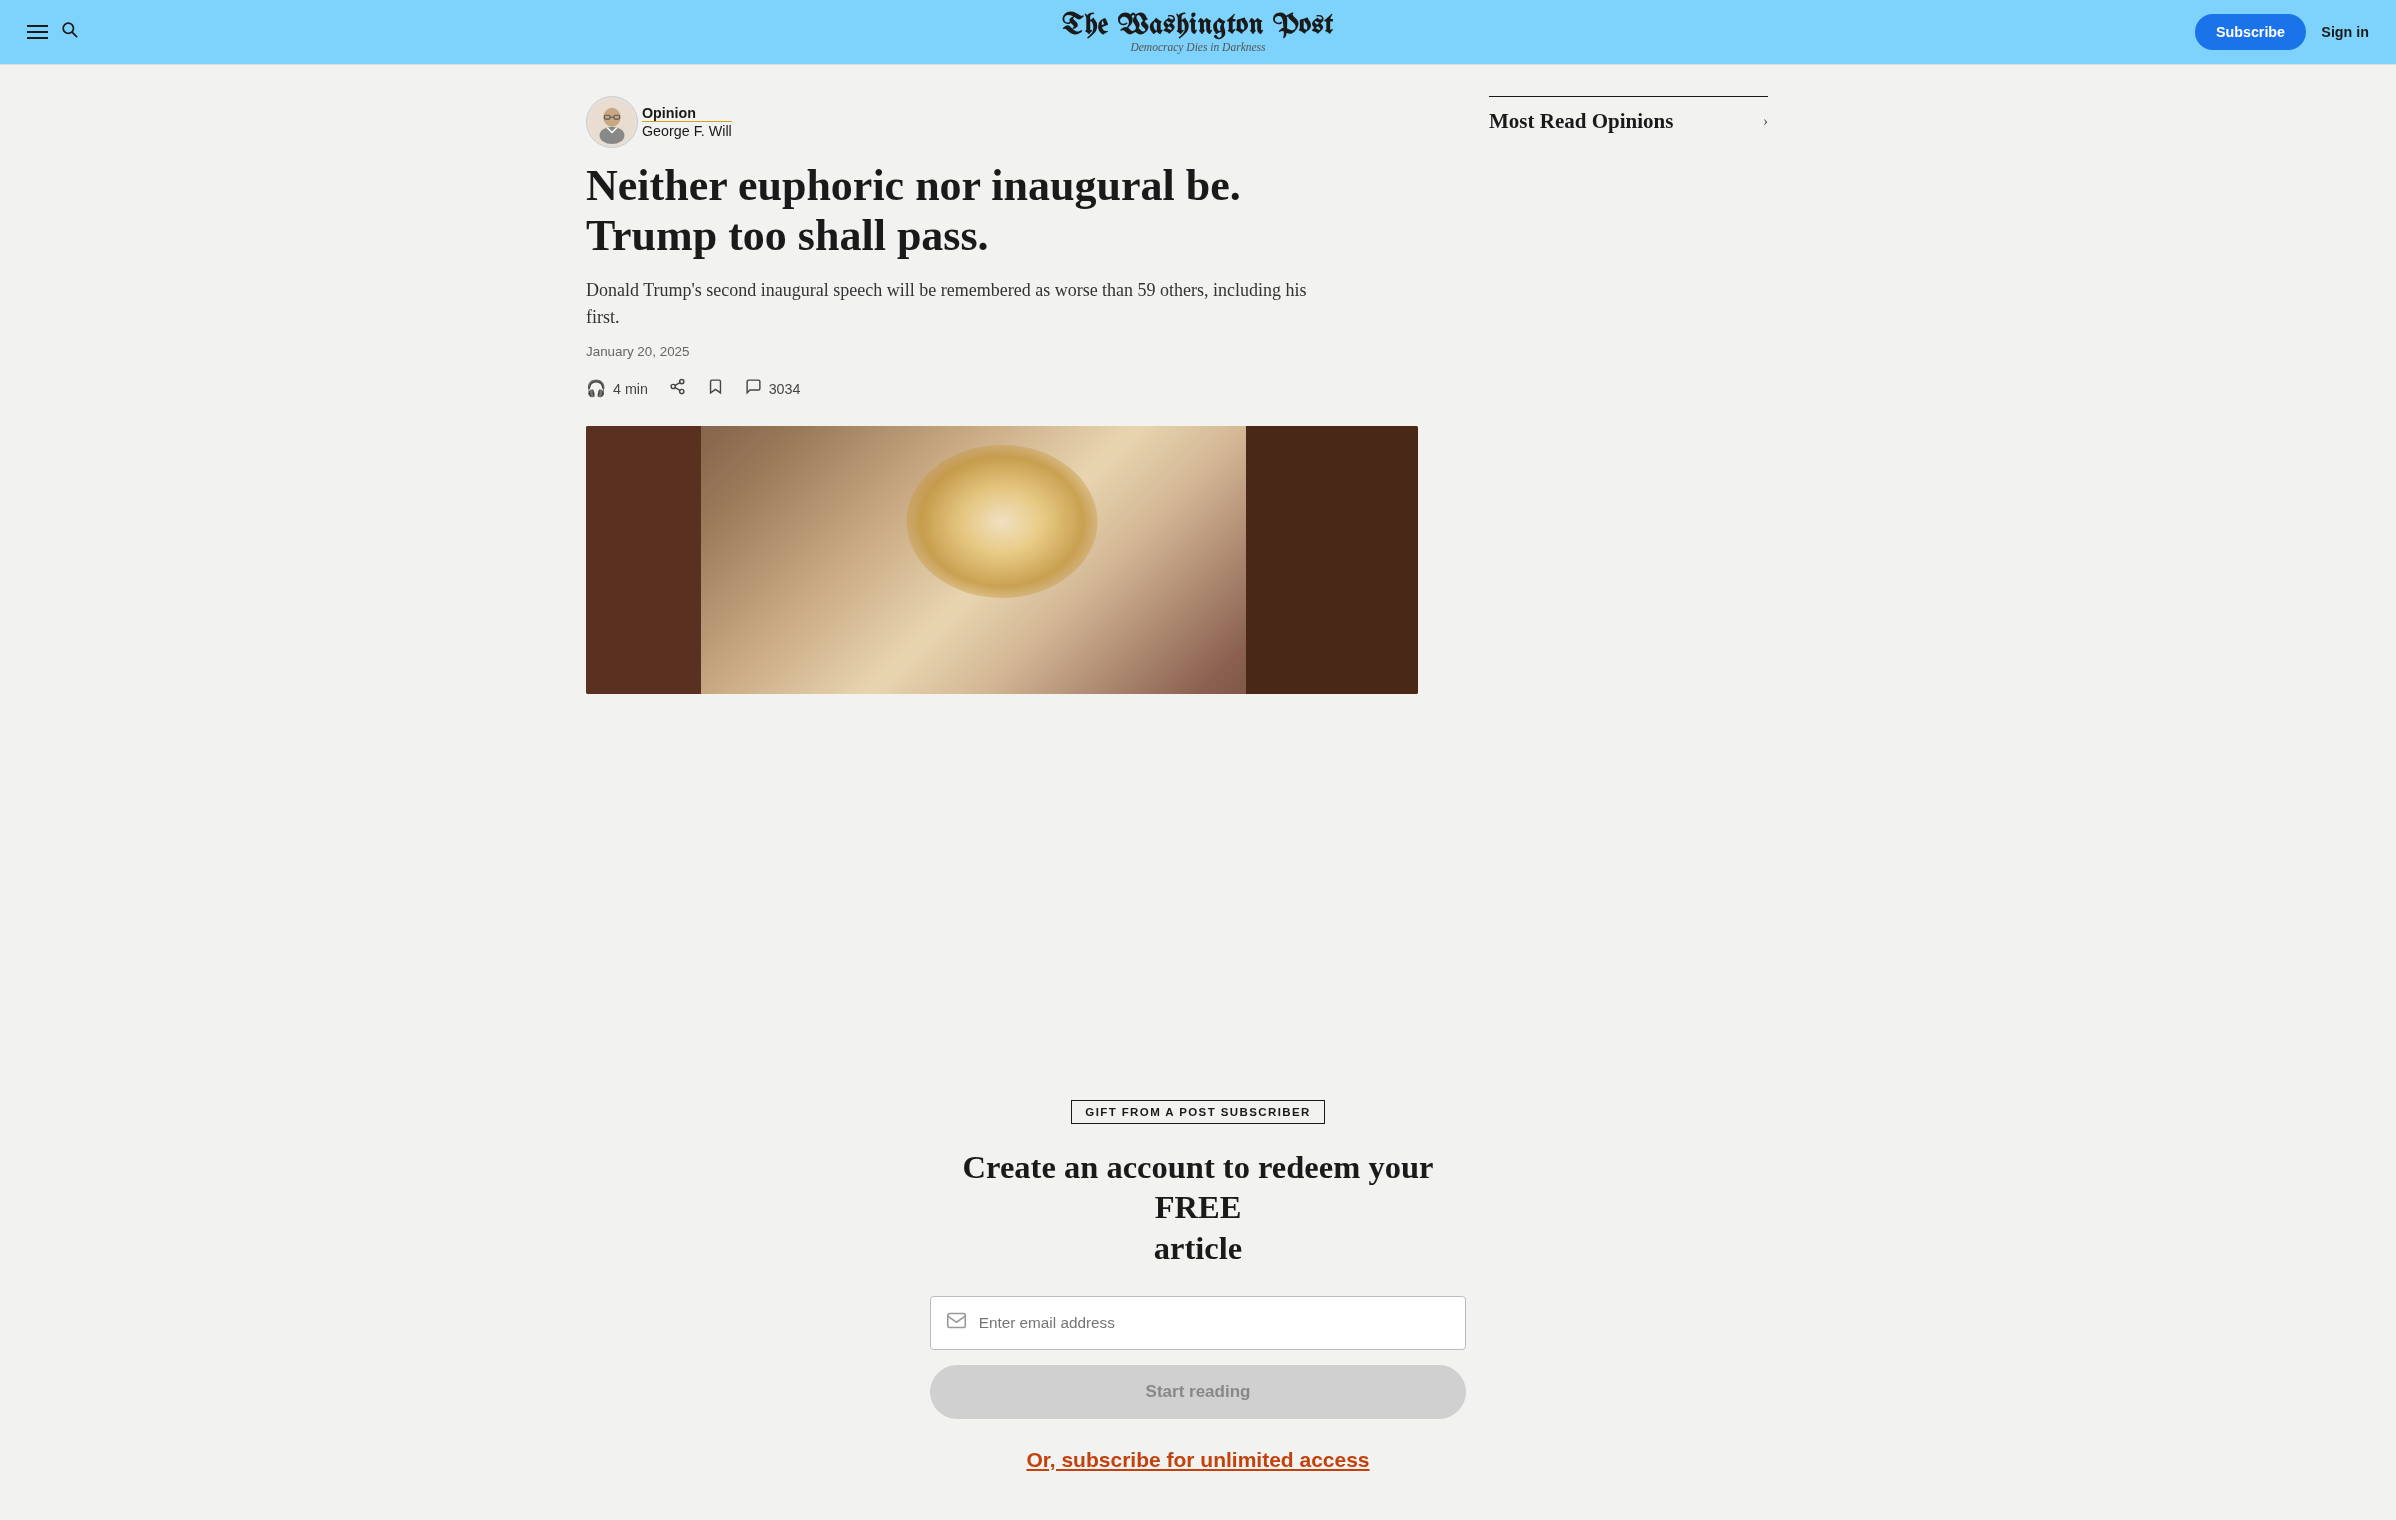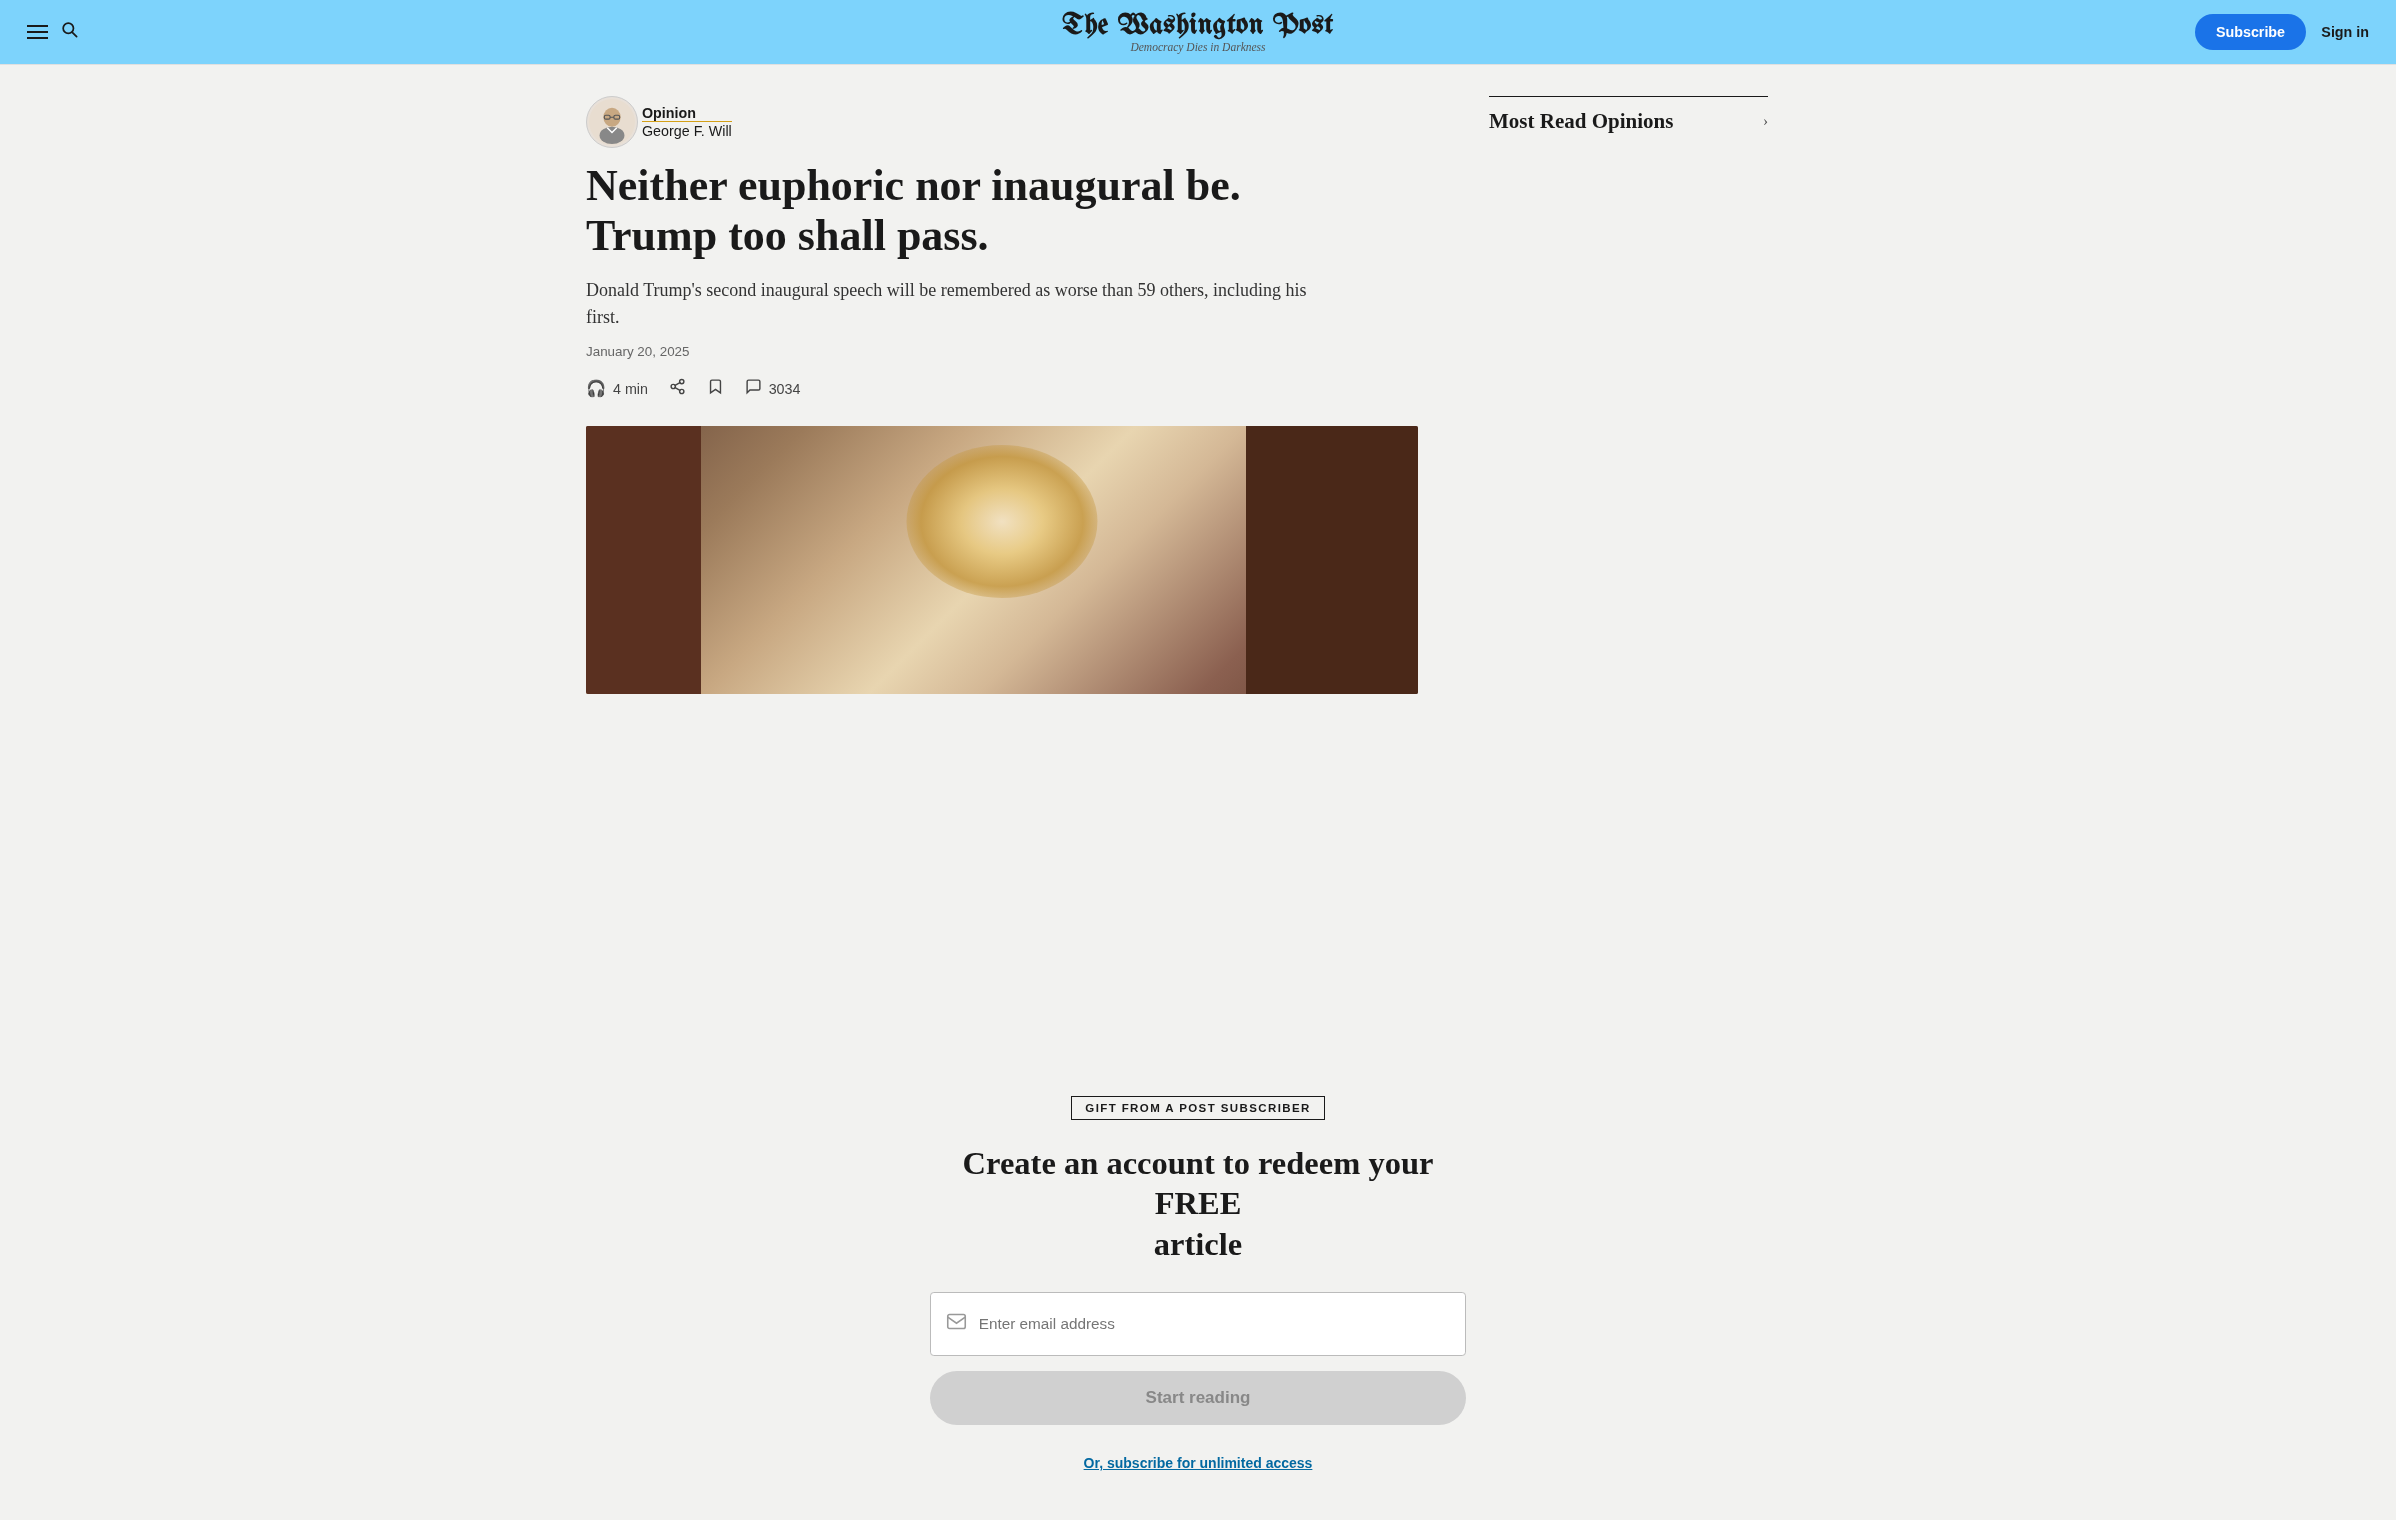--- a/index.html
+++ b/index.html
@@ -331,21 +331,21 @@
       margin-bottom: 27px;
     }
 
     .email-input-wrap {
       display: flex;
       align-items: center;
       border: 1.4px solid #bbb;
       border-radius: 3.8px;
       background: #fff;
       padding: 0 15.3px;
-      height: 64px;
+      height: 54px;
       margin-bottom: 15.3px;
     }
 
     .email-icon {
       color: #888;
       font-size: 19px;
       margin-right: 11.5px;
       flex-shrink: 0;
     }
 
@@ -368,22 +368,22 @@
       font-family: Arial, sans-serif;
       font-size: 17px;
       font-weight: 600;
       color: #888;
       cursor: pointer;
       margin-bottom: 29px;
     }
 
     .subscribe-link {
       font-family: Arial, sans-serif;
-      font-size: 14px;
-      color: #0369a1;
+      font-size: 21px;
+      color: #c2410c;
       font-weight: 700;
       text-decoration: underline;
       cursor: pointer;
     }
   </style>
 </head>
 <body>
 
 <header class="header">
   <div class="header-left">

